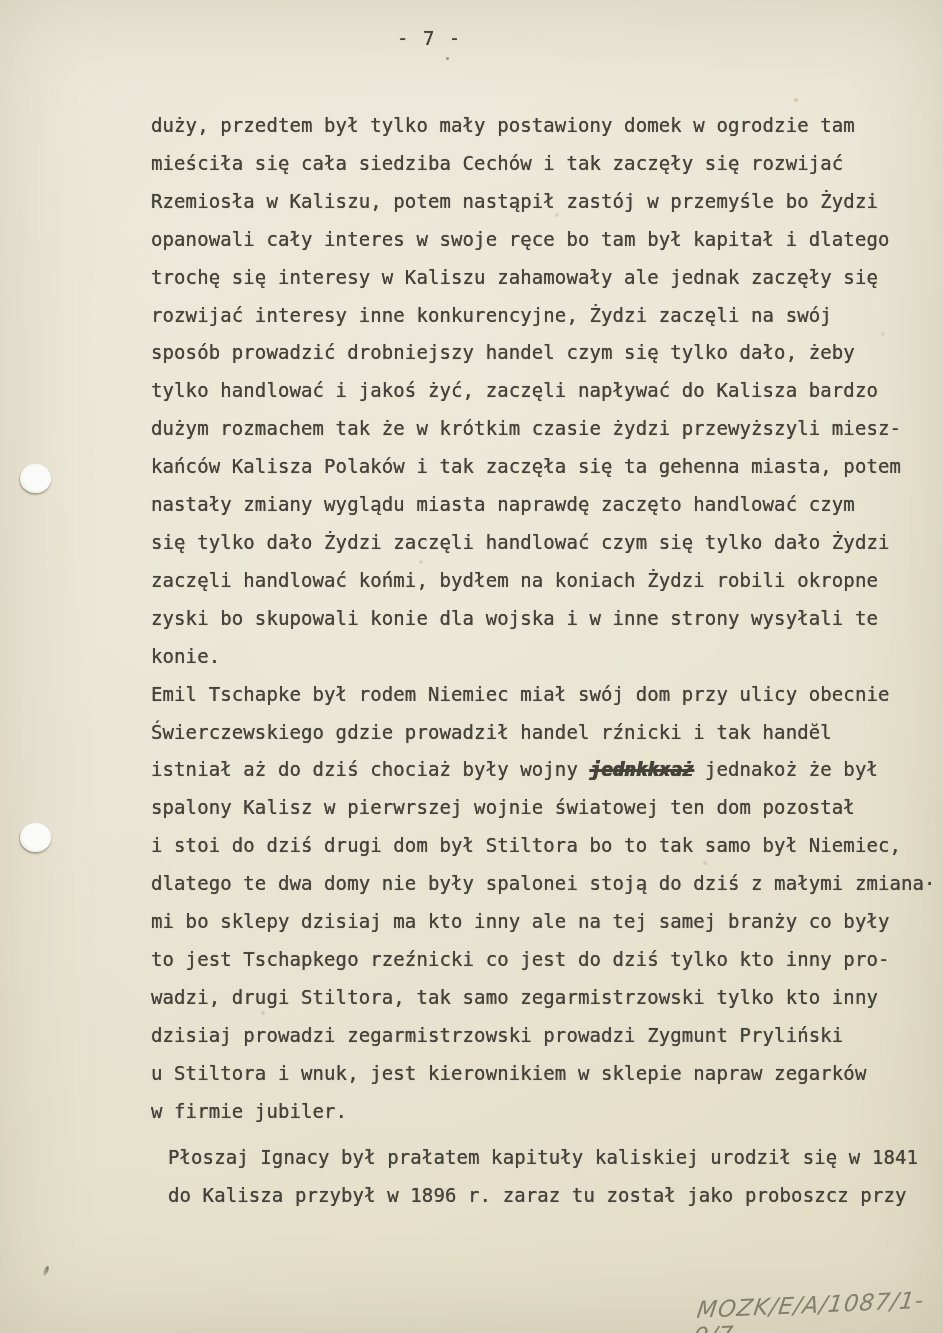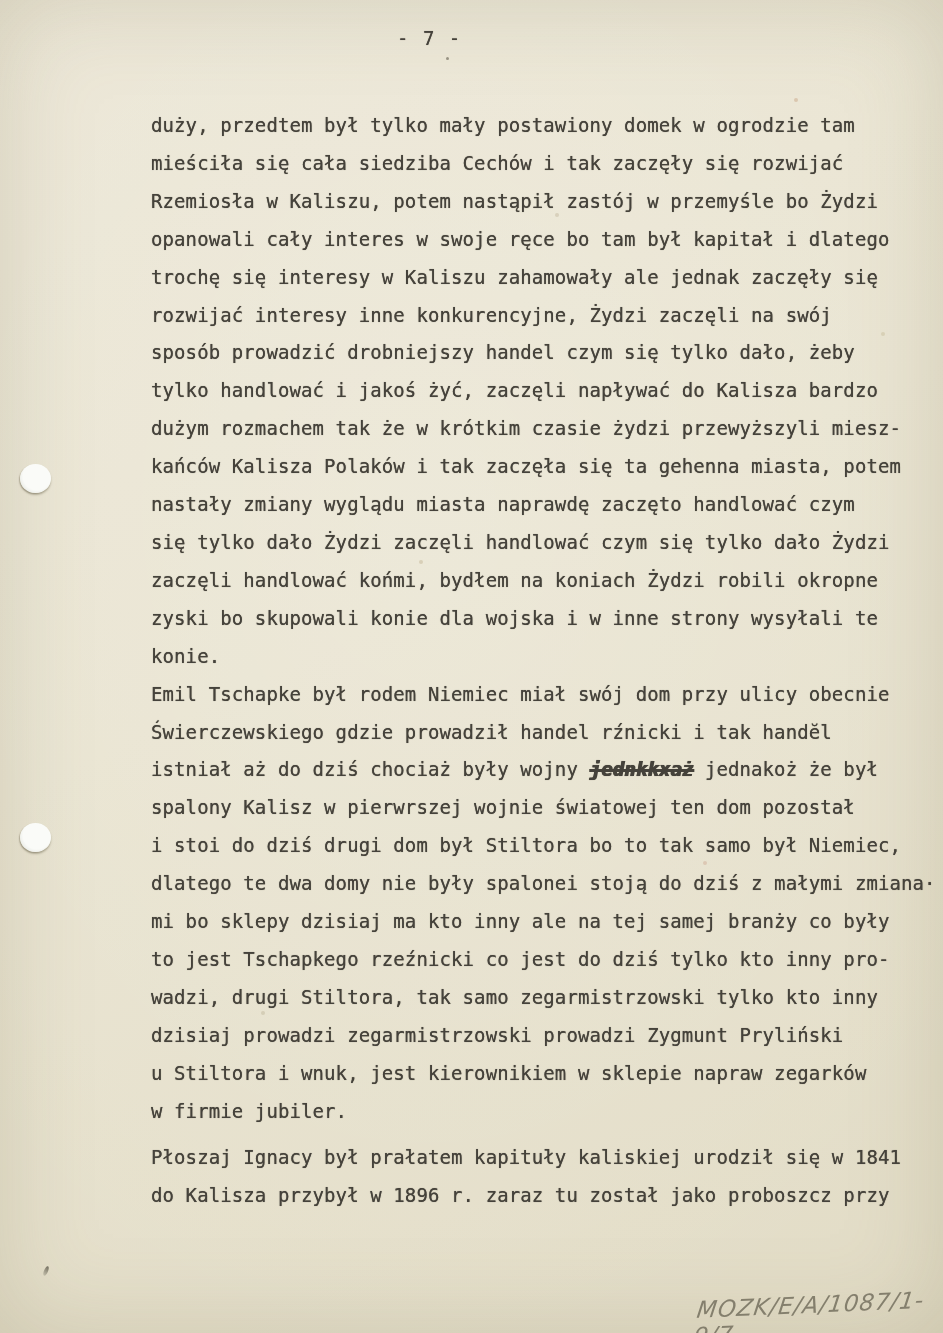--- a/index.html
+++ b/index.html
@@ -50,21 +50,21 @@
   }
 
   .page-text {
     position: absolute; left: 151px; top: 107px;
     font-size: 19px; line-height: 37.9px; letter-spacing: 0.1px;
     color: #45423b;
     white-space: pre;
     text-shadow: 0 0 0.7px rgba(60,55,45,0.85);
   }
   .paragraph { margin: 0; }
-  .paragraph:nth-child(3) { margin-top: 9px; }
+  .paragraph:nth-child(3) { margin-top: 9px; margin-left: 17px; }
   .struck {
     font-weight: bold;
     text-decoration: line-through;
     text-decoration-thickness: 3px;
     text-shadow: 1px 0 0 currentColor, 0 0 0.7px rgba(60,55,45,0.9);
     font-style: italic;
   }
 
   .archive-ref {
     position: absolute; left: 692px; top: 1297px;

